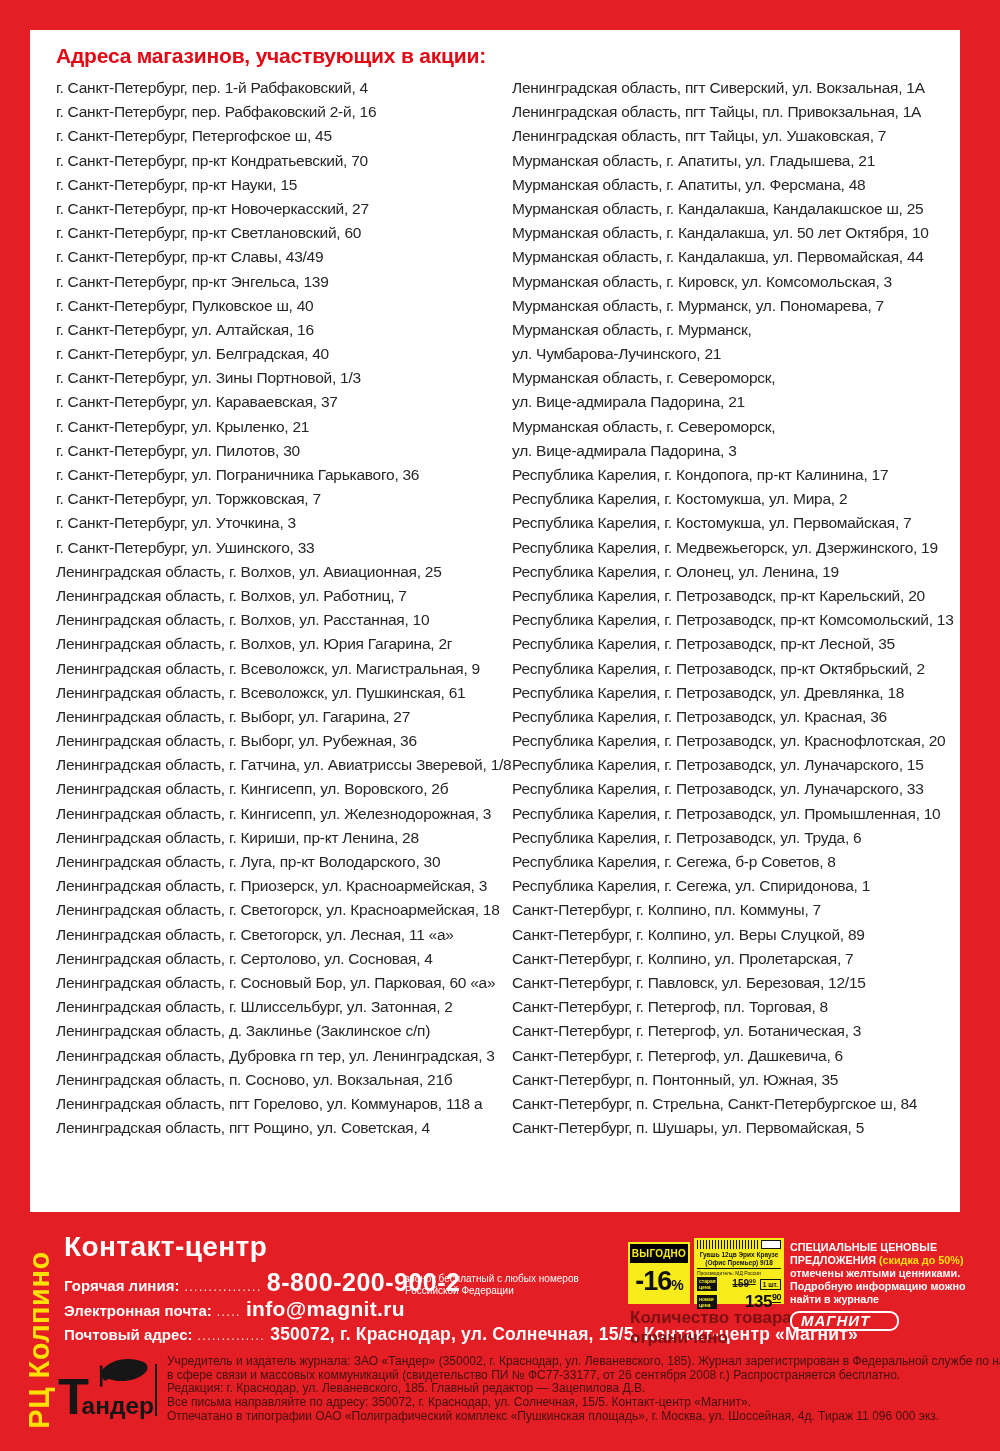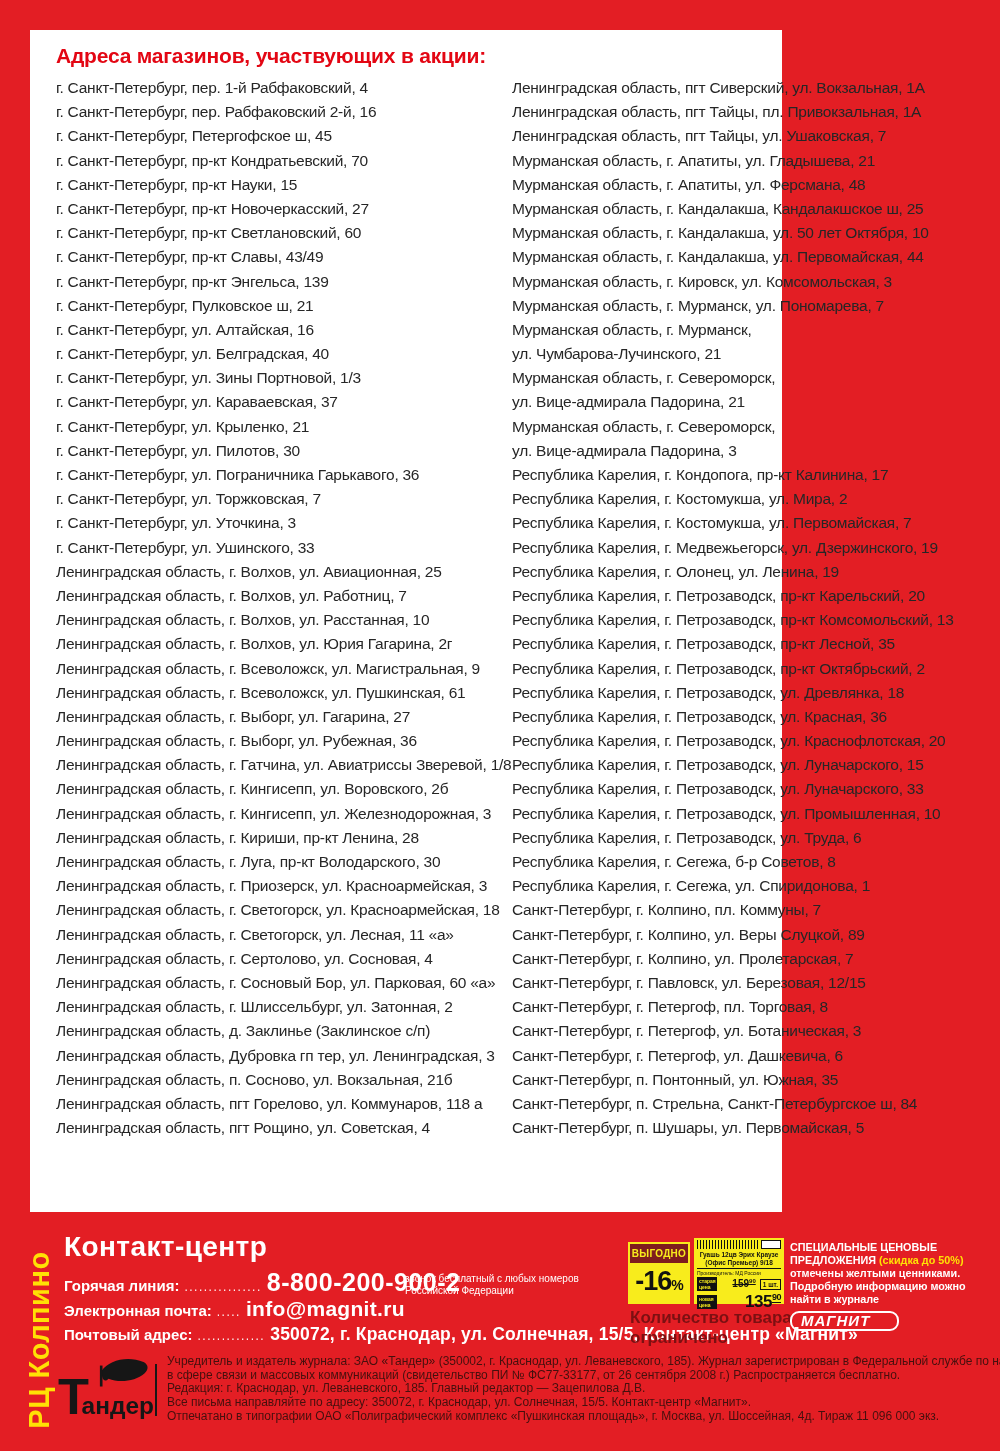--- a/index.html
+++ b/index.html
@@ -1,19 +1,19 @@
 <!DOCTYPE html>
 <html><head>
 <meta charset="utf-8">
 <style>
   html,body{margin:0;padding:0;background:#7a7a7a;}
   .page{position:relative;width:1000px;height:1451px;background:#e31e24;overflow:hidden;
         font-family:"Liberation Sans","DejaVu Sans",sans-serif;}
   
-  .content-box{position:absolute;left:30px;top:30px;width:752px;height:1182px;background:#ffffff;}
+  .content-box{position:absolute;left:30px;top:30px;width:930px;height:1182px;background:#ffffff;}
   .title{position:absolute;left:26px;top:14px;margin:0;font-size:21px;font-weight:bold;color:#e30613;letter-spacing:-0.2px;}
   .col{position:absolute;top:46px;width:450px;}
   .col-left{left:26px;}
   .col-right{left:482px;}
   .addr{height:24.2px;line-height:24.2px;font-size:15.5px;letter-spacing:-0.25px;color:#262626;white-space:nowrap;}
   
   .rc-label{position:absolute;left:-66px;top:1322px;width:210px;height:36px;line-height:36px;
             font-size:29px;font-weight:bold;color:#ffe105;text-align:center;transform:rotate(-90deg);letter-spacing:0.5px;}
   .cc-title{position:absolute;left:64px;top:1231px;font-size:28px;font-weight:bold;color:#fff;letter-spacing:0.4px;}
   .frow{position:absolute;left:64px;display:flex;align-items:baseline;gap:5px;color:#fff;white-space:nowrap;}
@@ -23,21 +23,21 @@
   .val-lg{font-size:21px;font-weight:bold;letter-spacing:0.3px;text-align:center;}
   .val-md{font-size:17.5px;font-weight:bold;letter-spacing:0.2px;}
   .hotline-note{position:absolute;left:405px;top:1273px;font-size:10px;line-height:12px;color:#fff;}
   .tander{position:absolute;left:58px;top:1354px;width:96px;height:72px;}
   .v-divider{position:absolute;left:155px;top:1364px;width:2px;height:52px;background:#181818;}
   .fine-print{position:absolute;left:167px;top:1355px;width:820px;font-size:12px;line-height:13.7px;color:#45100e;}
   .fine-print div{white-space:nowrap;}
   
   .tag-group{position:absolute;left:628px;top:1238px;}
   .tag-left{position:absolute;left:0;top:4px;width:62px;height:62px;background:#f8ec1c;padding:2px;box-sizing:border-box;}
-  .tag-badge{background:#7f1d1d;color:#f8ec1c;font-size:10px;font-weight:bold;text-align:center;padding:4px 0;letter-spacing:0.3px;}
+  .tag-badge{background:#000000;color:#f8ec1c;font-size:10px;font-weight:bold;text-align:center;padding:4px 0;letter-spacing:0.3px;}
   .tag-discount{font-size:27px;font-weight:bold;color:#111;text-align:center;margin-top:3px;letter-spacing:-1px;}
   .tag-discount .pct{font-size:14px;font-weight:bold;}
   .tag-right{position:absolute;left:66px;top:0;width:90px;height:66px;background:#f8ec1c;padding:2px 3px;box-sizing:border-box;}
   .barcode-row{display:flex;gap:2px;align-items:stretch;height:9px;margin-bottom:2px;}
   .barcode{flex:1;background:repeating-linear-gradient(90deg,#111 0 1px,transparent 1px 3px);}
   .code-box{width:18px;border:1px solid #111;background:#fff;}
   .tag-name{font-size:6.5px;line-height:7.5px;font-weight:bold;color:#111;text-align:center;}
   .tag-producer{font-size:5px;color:#111;border-top:1px solid #111;margin-top:2px;padding-top:1px;}
   .price-row{display:flex;align-items:center;gap:2px;margin-top:1px;}
   .price-lbl{background:#111;color:#f8ec1c;font-size:5px;line-height:6px;font-weight:bold;padding:1px 2px;width:20px;box-sizing:border-box;text-align:left;}
@@ -63,21 +63,21 @@
     <div class="col col-left">
         <div class="addr">г. Санкт-Петербург, пер. 1-й Рабфаковский, 4</div>
         <div class="addr">г. Санкт-Петербург, пер. Рабфаковский 2-й, 16</div>
         <div class="addr">г. Санкт-Петербург, Петергофское ш, 45</div>
         <div class="addr">г. Санкт-Петербург, пр-кт Кондратьевский, 70</div>
         <div class="addr">г. Санкт-Петербург, пр-кт Науки, 15</div>
         <div class="addr">г. Санкт-Петербург, пр-кт Новочеркасский, 27</div>
         <div class="addr">г. Санкт-Петербург, пр-кт Светлановский, 60</div>
         <div class="addr">г. Санкт-Петербург, пр-кт Славы, 43/49</div>
         <div class="addr">г. Санкт-Петербург, пр-кт Энгельса, 139</div>
-        <div class="addr">г. Санкт-Петербург, Пулковское ш, 21</div>
+        <div class="addr">г. Санкт-Петербург, Пулковское ш, 40</div>
         <div class="addr">г. Санкт-Петербург, ул. Алтайская, 16</div>
         <div class="addr">г. Санкт-Петербург, ул. Белградская, 40</div>
         <div class="addr">г. Санкт-Петербург, ул. Зины Портновой, 1/3</div>
         <div class="addr">г. Санкт-Петербург, ул. Караваевская, 37</div>
         <div class="addr">г. Санкт-Петербург, ул. Крыленко, 21</div>
         <div class="addr">г. Санкт-Петербург, ул. Пилотов, 30</div>
         <div class="addr">г. Санкт-Петербург, ул. Пограничника Гарькавого, 36</div>
         <div class="addr">г. Санкт-Петербург, ул. Торжковская, 7</div>
         <div class="addr">г. Санкт-Петербург, ул. Уточкина, 3</div>
         <div class="addr">г. Санкт-Петербург, ул. Ушинского, 33</div>

